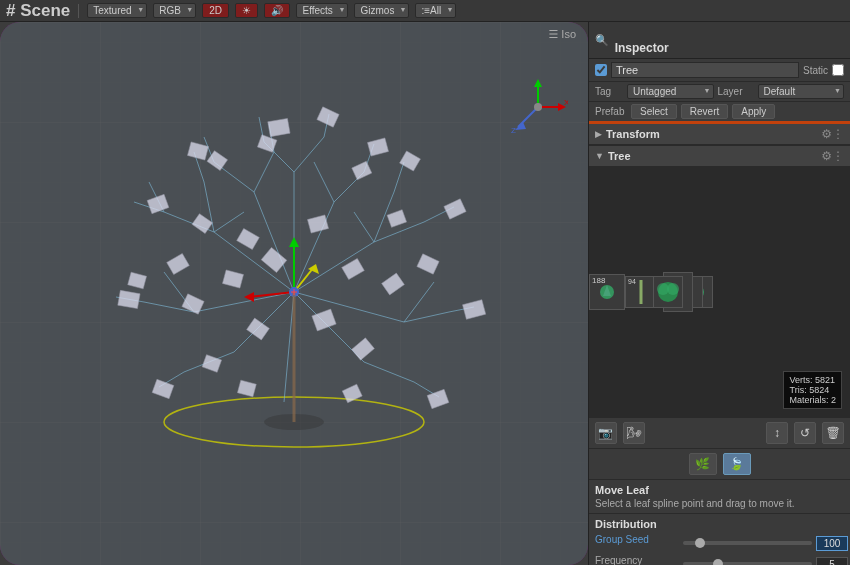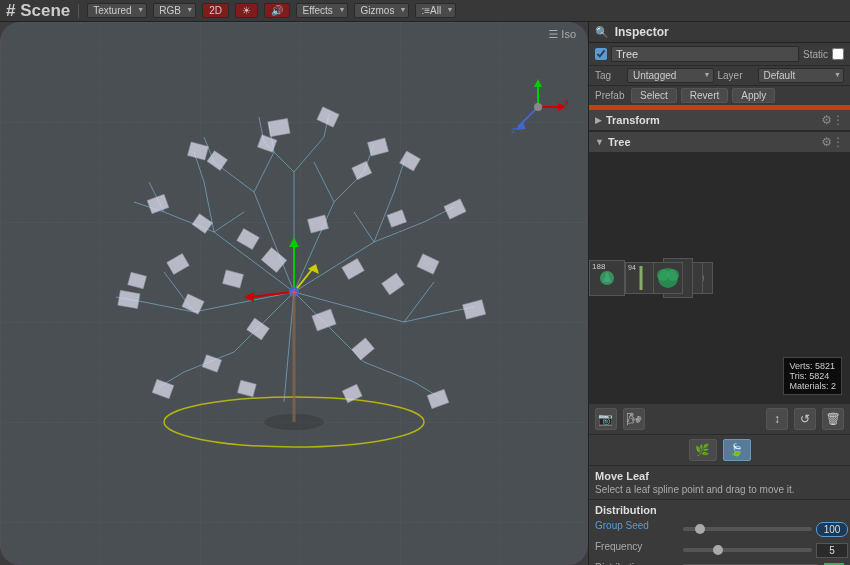--- a/index.html
+++ b/index.html
@@ -54,21 +54,21 @@
     
     #inspector {
       flex: 1; background: #3c3c3c; border-left: 1px solid #222;
       display: flex; flex-direction: column; overflow: hidden;
     }
 
     #inspector-header {
       background: #383838; border-bottom: 1px solid #222;
       padding: 3px 6px; display: flex; align-items: center; gap: 6px;
     }
-    #inspector-title { font-size: 12px; font-weight: bold; color: #ddd; }
+    #inspector-title { font-size: 12px; font-weight: bold; color: #ddd; margin-top: 16px; }
 
     
     #obj-name-row {
       display: flex; align-items: center; padding: 3px 6px; gap: 4px;
       background: #3a3a3a; border-bottom: 1px solid #2a2a2a;
     }
     .checkbox-small { width: 12px; height: 12px; accent-color: #5b9bd5; }
     .obj-name-input {
       flex: 1; background: #4a4a4a; border: 1px solid #2a2a2a; color: #ddd;
       padding: 1px 4px; font-size: 11px;
@@ -79,21 +79,21 @@
     
     #tag-layer-row {
       display: flex; align-items: center; padding: 2px 6px; gap: 4px;
       background: #3a3a3a; border-bottom: 1px solid #2a2a2a;
     }
     .tag-label { color: #aaa; font-size: 10px; width: 28px; }
 
     
     #prefab-row {
       display: flex; align-items: center; padding: 2px 6px; gap: 4px;
-      background: #3a3a3a; border-bottom: 5px solid #c2410c;
+      background: #3a3a3a; border-bottom: 3px solid #c2410c;
     }
     .prefab-label { color: #aaa; font-size: 10px; width: 32px; }
     .prefab-btn {
       background: #4a4a4a; border: 1px solid #555; color: #ccc;
       padding: 1px 8px; font-size: 10px; border-radius: 2px; cursor: pointer;
     }
 
     
     #transform-section {
       background: #3a3a3a; border-bottom: 1px solid #2a2a2a;
@@ -190,21 +190,21 @@
       border-radius: 2px; outline: none;
     }
     .prop-slider::-webkit-slider-thumb {
       appearance: none; width: 10px; height: 10px;
       background: #aaa; border-radius: 50%; cursor: pointer;
     }
     .prop-value {
       width: 32px; background: #2a2a2a; border: 1px solid #555;
       color: #ddd; font-size: 10px; text-align: center; padding: 1px 2px;
     }
-    .prop-value.highlight { background: #1a3a5a; border-color: #5b9bd5; border-radius: 7px; }
+    .prop-value.highlight { background: #1a3a5a; border-color: #5b9bd5; }
     .prop-select {
       flex: 1; background: #4a4a4a; border: 1px solid #555; color: #ddd;
       font-size: 10px; padding: 1px 2px; appearance: none;
     }
     .color-swatch { width: 20px; height: 16px; margin-left: 2px; }
   </style>
 </head>
 <body>
 
 <div id="top-bar">

